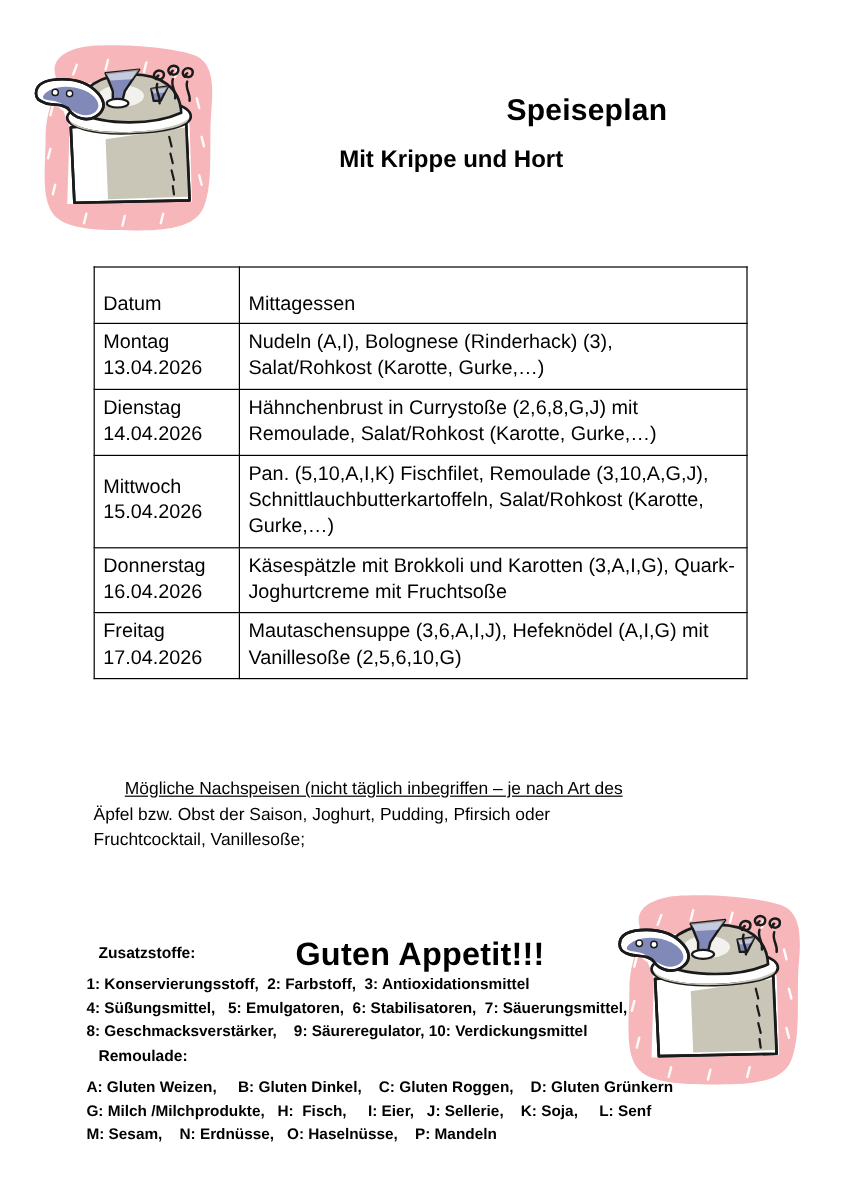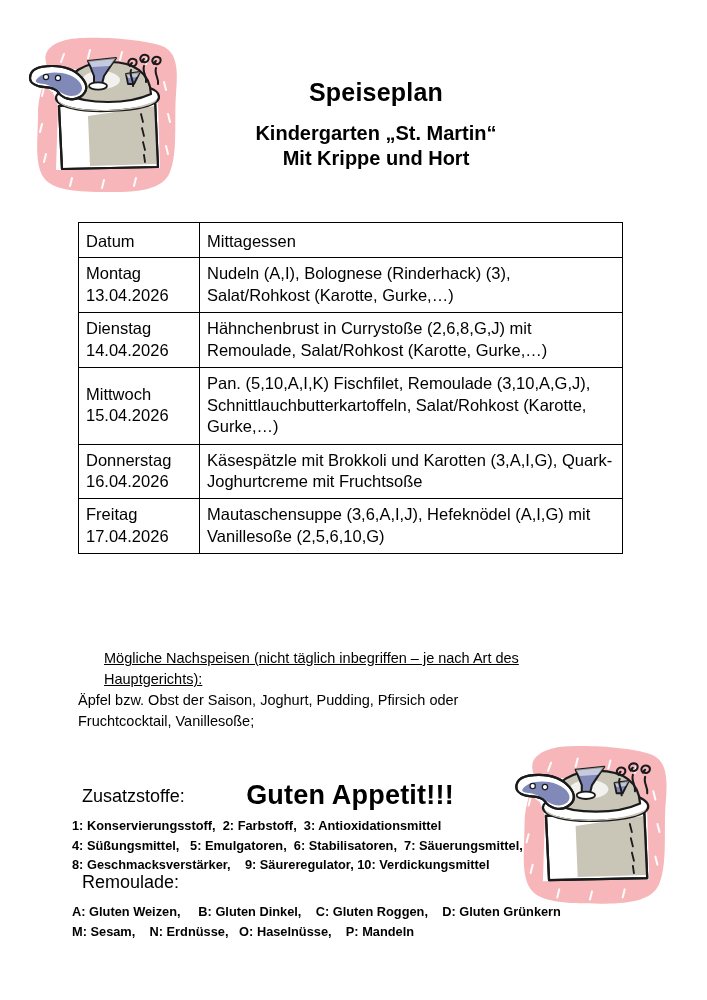--- a/index.html
+++ b/index.html
@@ -38,20 +38,21 @@
     top: 78px;
     width: 360px;
     text-align: center;
   }
   .title-main {
     font-size: 25px;
     font-weight: bold;
     letter-spacing: 0.2px;
     line-height: 1.15;
     margin: 0 0 14px 0;
+    text-align: right;
   }
   .title-sub {
     font-size: 20px;
     font-weight: bold;
     line-height: 1.28;
     margin: 0;
   }
 
   
   .menu-table {
@@ -67,21 +68,21 @@
     vertical-align: middle;
     padding: 5px 7px 6px 7px;
     font-size: 16.5px;
     line-height: 1.30;
     text-align: left;
     font-weight: normal;
   }
   .menu-table col.c-date { width: 121px; }
   .menu-table col.c-meal { width: 423px; }
   .menu-table thead td {
-    padding-top: 8px;
+    padding-top: 20px;
     padding-bottom: 5px;
   }
   .cell-date {
     white-space: pre-line;
   }
   .cell-meal {
     padding-left: 9px;
   }
 
   
@@ -115,22 +116,22 @@
   }
 
   
   .legend {
     position: absolute;
     left: 72px;
     top: 786px;
     width: 500px;
   }
   .legend-heading {
-    font-size: 18px;
-    font-weight: normal;
+    font-size: 13px;
+    font-weight: bold;
     margin: 0 0 9px 10px;
   }
   .legend-lines {
     font-size: 12.8px;
     line-height: 1.53;
     white-space: pre;
     margin: 0;
     font-weight: bold;
   }
   .allergen-block {
@@ -226,21 +227,20 @@
         <path d="M113 42 C111 48 116 52 115 58"></path>
         <path d="M126 38 C124 44 129 48 128 54"></path>
         <path d="M138 40 C136 46 141 50 140 56"></path>
       </g>
     </svg>
   </div>
 
   <div class="title-block">
     <div class="title-main">Speiseplan</div>
     <div class="title-sub">
-      <div>Kindergarten „St. Martin“</div>
       <div>Mit Krippe und Hort</div>
     </div>
   </div>
 </div>
 
 <table class="menu-table">
   <colgroup>
     <col class="c-date">
     <col class="c-meal">
   </colgroup>
@@ -274,37 +274,37 @@
     <tr>
       <td class="cell-date">Freitag
 17.04.2026</td>
       <td class="cell-meal">Mautaschensuppe (3,6,A,I,J), Hefeknödel (A,I,G) mit Vanillesoße (2,5,6,10,G)</td>
     </tr>
   </tbody>
 </table>
 
 <div class="dessert-note">
   <span class="underlined">Mögliche Nachspeisen (nicht täglich inbegriffen – je nach Art des</span>
-  <span class="underlined">Hauptgerichts):</span>
   <span class="plain">Äpfel bzw. Obst der Saison, Joghurt, Pudding, Pfirsich oder</span>
   <span class="plain">Fruchtcocktail, Vanillesoße;</span>
 </div>
 
 <div class="appetit">Guten Appetit!!!</div>
 
 <div class="legend">
   <div class="legend-heading">Zusatzstoffe:</div>
   <div class="legend-lines">1: Konservierungsstoff,  2: Farbstoff,  3: Antioxidationsmittel</div>
   <div class="legend-lines">4: Süßungsmittel,   5: Emulgatoren,  6: Stabilisatoren,  7: Säuerungsmittel,</div>
   <div class="legend-lines">8: Geschmacksverstärker,    9: Säureregulator, 10: Verdickungsmittel</div>
 </div>
 
 <div class="allergen-block">
   <div class="legend-heading">Remoulade:</div>
   <div class="legend-lines">A: Gluten Weizen,     B: Gluten Dinkel,    C: Gluten Roggen,    D: Gluten Grünkern</div>
+  <div class="legend-lines">G: Milch /Milchprodukte,   H:  Fisch,     I: Eier,   J: Sellerie,    K: Soja,     L: Senf</div>
   <div class="legend-lines">M: Sesam,    N: Erdnüsse,   O: Haselnüsse,    P: Mandeln</div>
 </div>
 
 <div class="pot-bottom">
   <svg viewBox="0 0 172 178" width="176" height="182" aria-hidden="true">
     <path d="M28 34 C24 18 44 10 66 10 C92 9 126 12 144 18 C160 24 160 44 158 66
              C156 92 160 124 152 144 C145 162 120 164 94 164 C66 164 36 164 26 150
              C16 136 20 110 20 86 C20 62 31 48 28 34 Z" fill="#F7B6BA"></path>
     <g stroke="#FFFFFF" stroke-width="2" stroke-linecap="round" opacity="0.95">
       <line x1="46" y1="26" x2="43" y2="34"></line>

